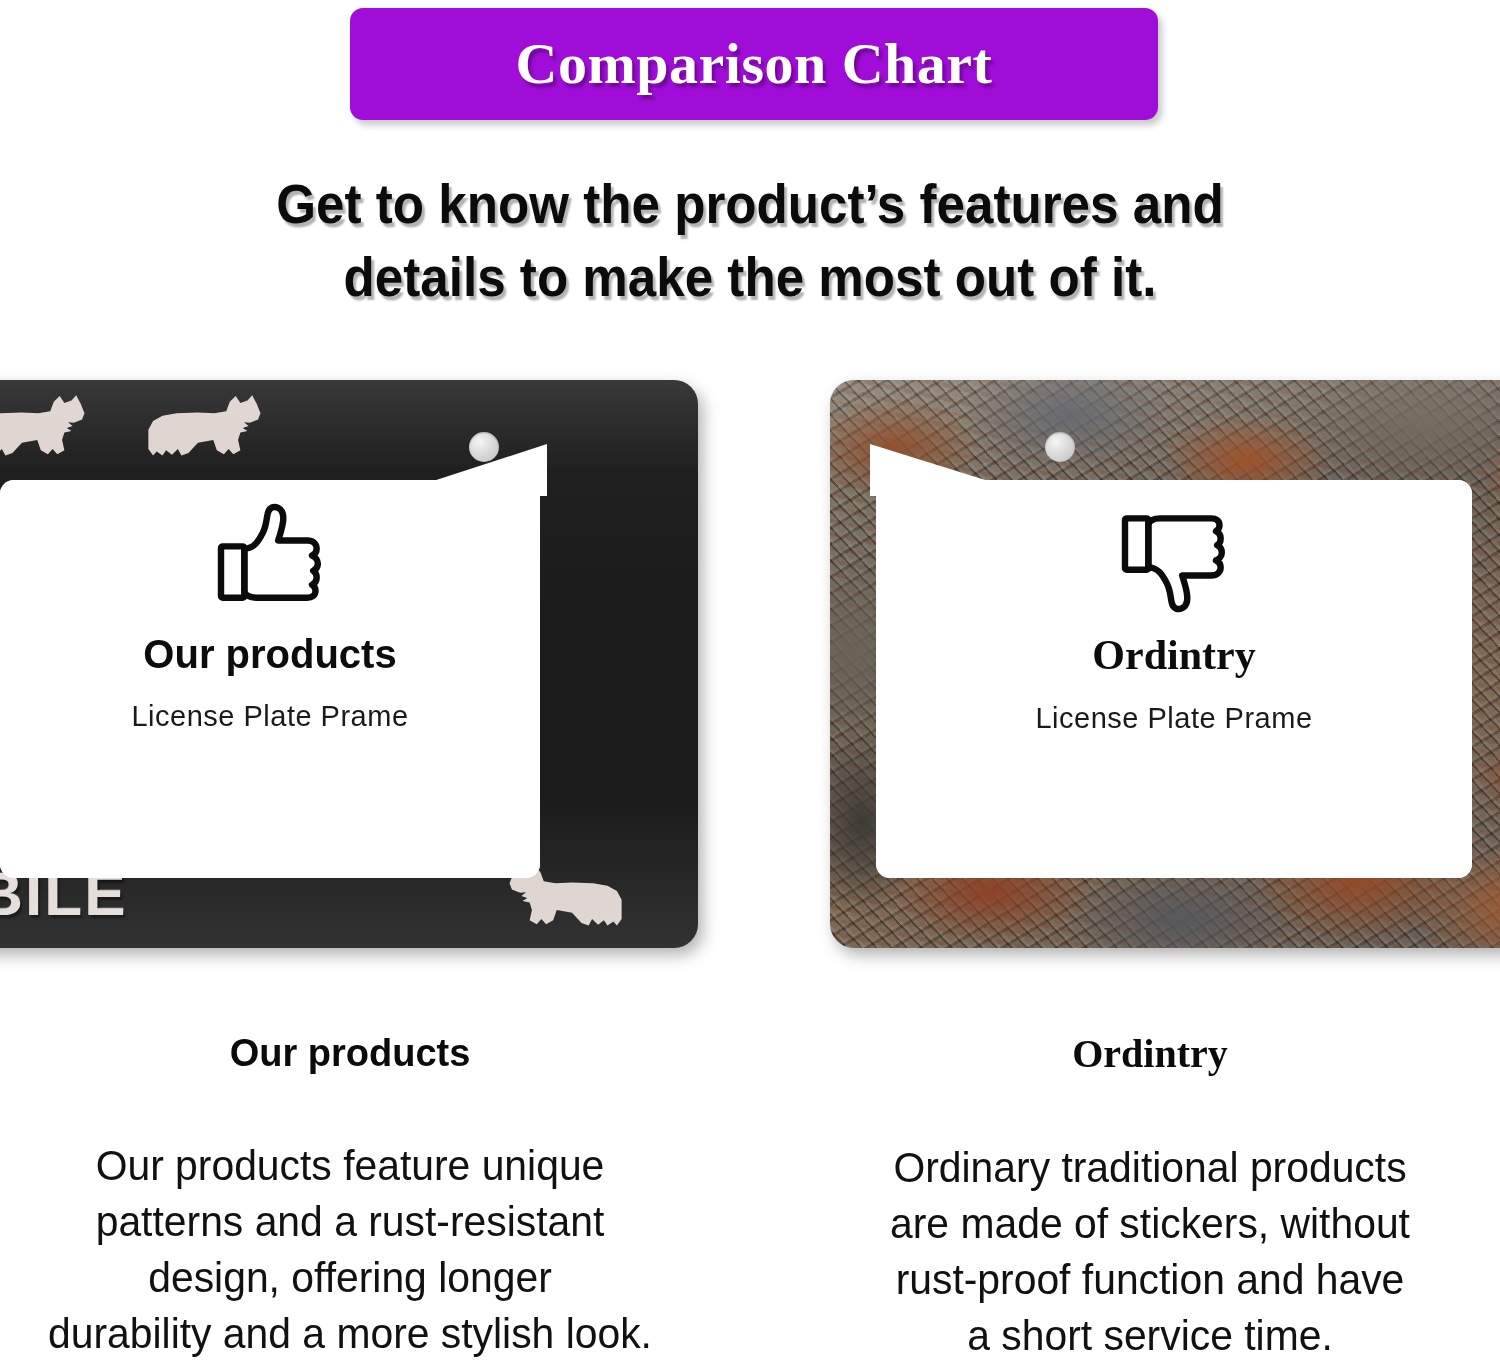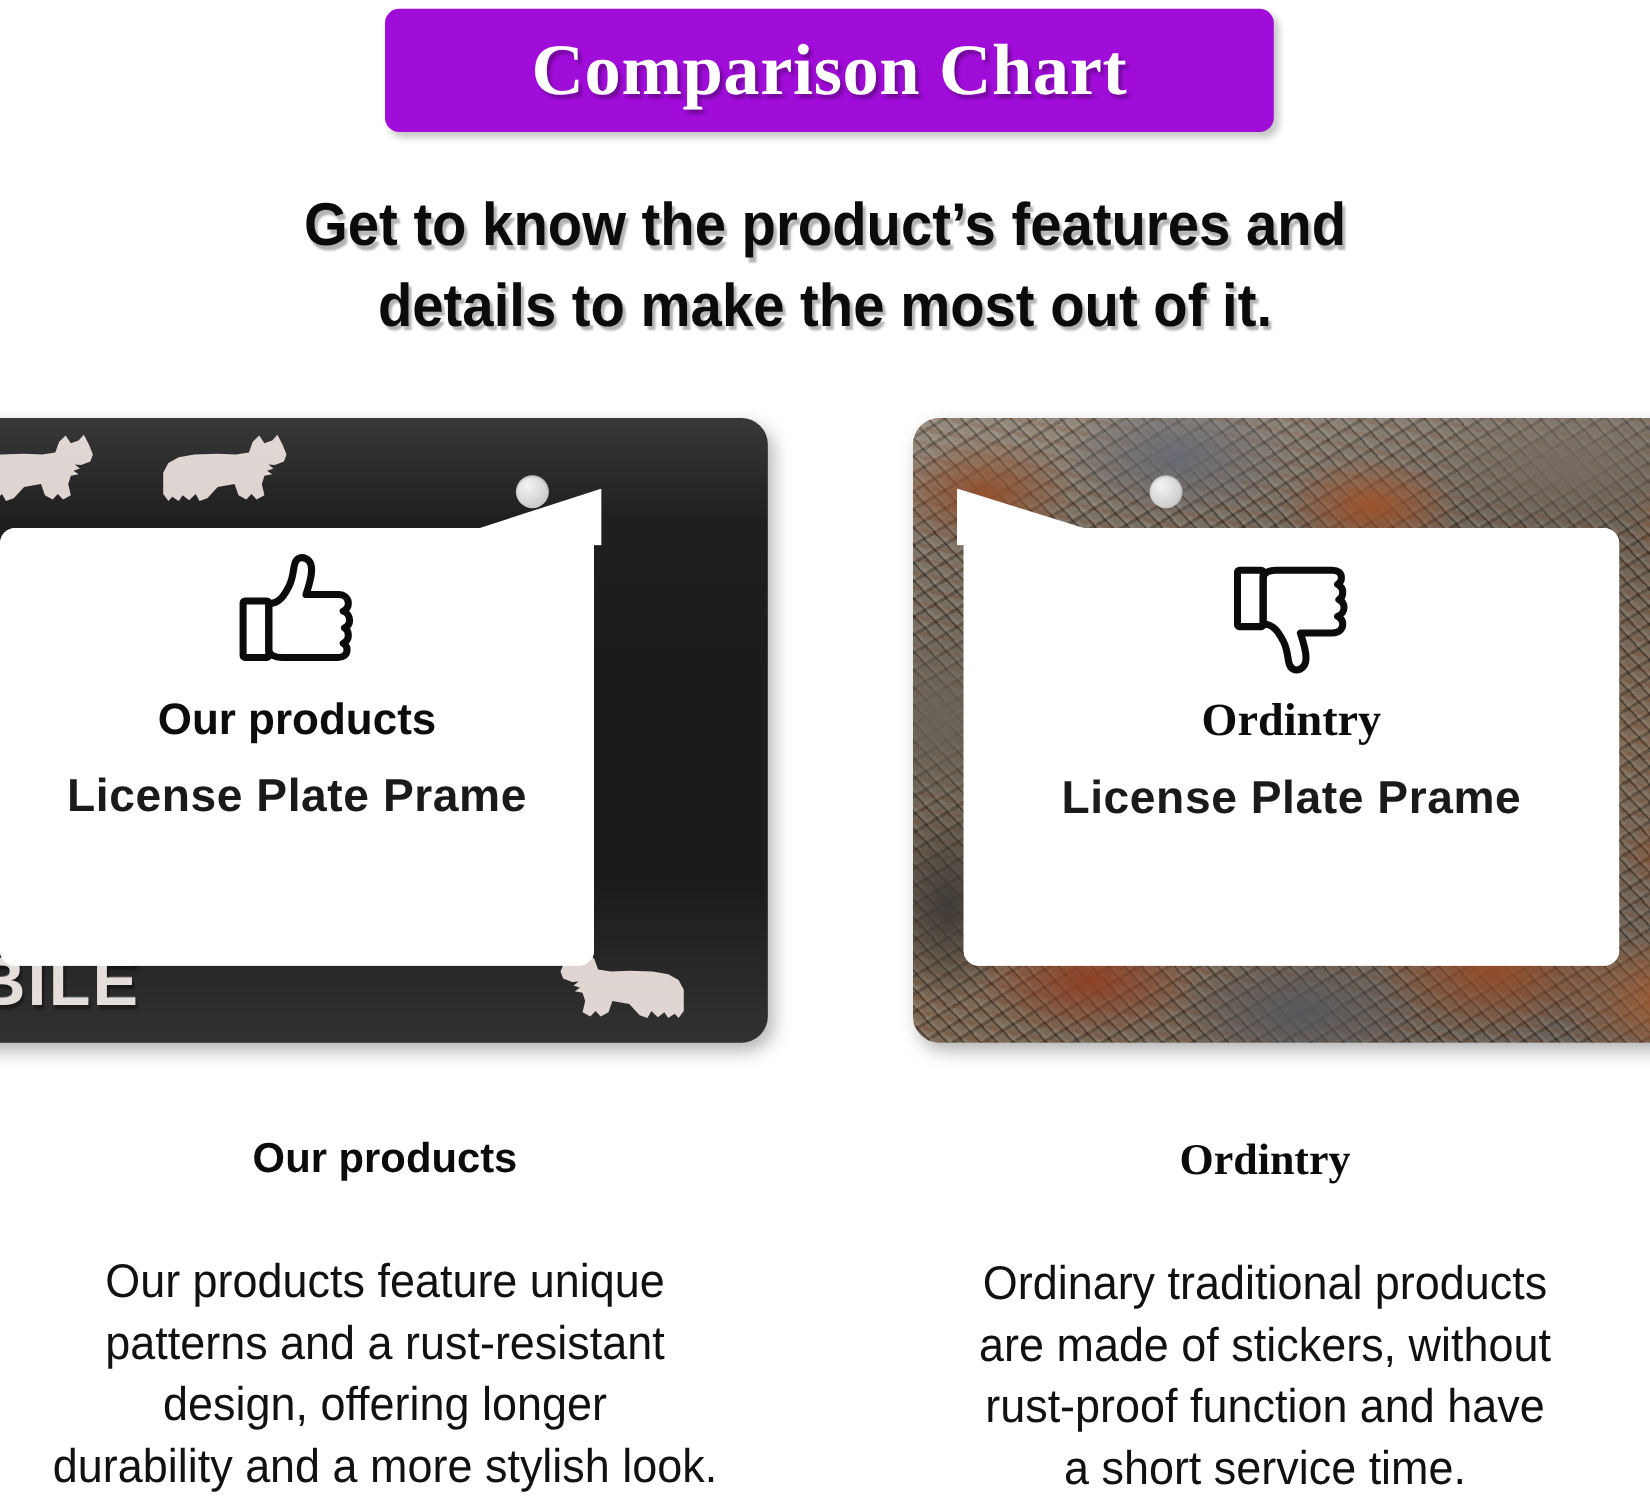--- a/index.html
+++ b/index.html
@@ -26,21 +26,21 @@
     background: #a00cd8;
     border-radius: 13px;
     box-shadow: 4px 5px 7px rgba(0,0,0,0.22);
     display: flex;
     align-items: center;
     justify-content: center;
   }
   .title-text {
     font-family: "Liberation Serif", "DejaVu Serif", serif;
     font-weight: bold;
-    font-size: 66px;
+    font-size: 58px;
     color: #ffffff;
     letter-spacing: 0.5px;
     text-shadow: 3px 4px 3px rgba(0,0,0,0.30);
     line-height: 1;
     white-space: nowrap;
   }
 
   
   .subtitle {
     position: absolute;
@@ -200,22 +200,22 @@
     margin-top: 20px;
     font-size: 40px;
     line-height: 1;
     color: #0c0c0c;
   }
   .win-title.sans { font-family: "Liberation Sans", sans-serif; font-weight: bold; }
   .win-title.serif { font-family: "Liberation Serif", "DejaVu Serif", serif; font-weight: bold; font-size: 42px; }
   .win-sub {
     margin-top: 28px;
     font-family: "Liberation Sans", sans-serif;
-    font-weight: 700;
-    font-size: 42px;
+    font-weight: 400;
+    font-size: 29px;
     line-height: 1;
     color: #1a1a1a;
     letter-spacing: 0.5px;
   }
 
   
   .col {
     position: absolute;
     top: 1034px;
     width: 700px;

